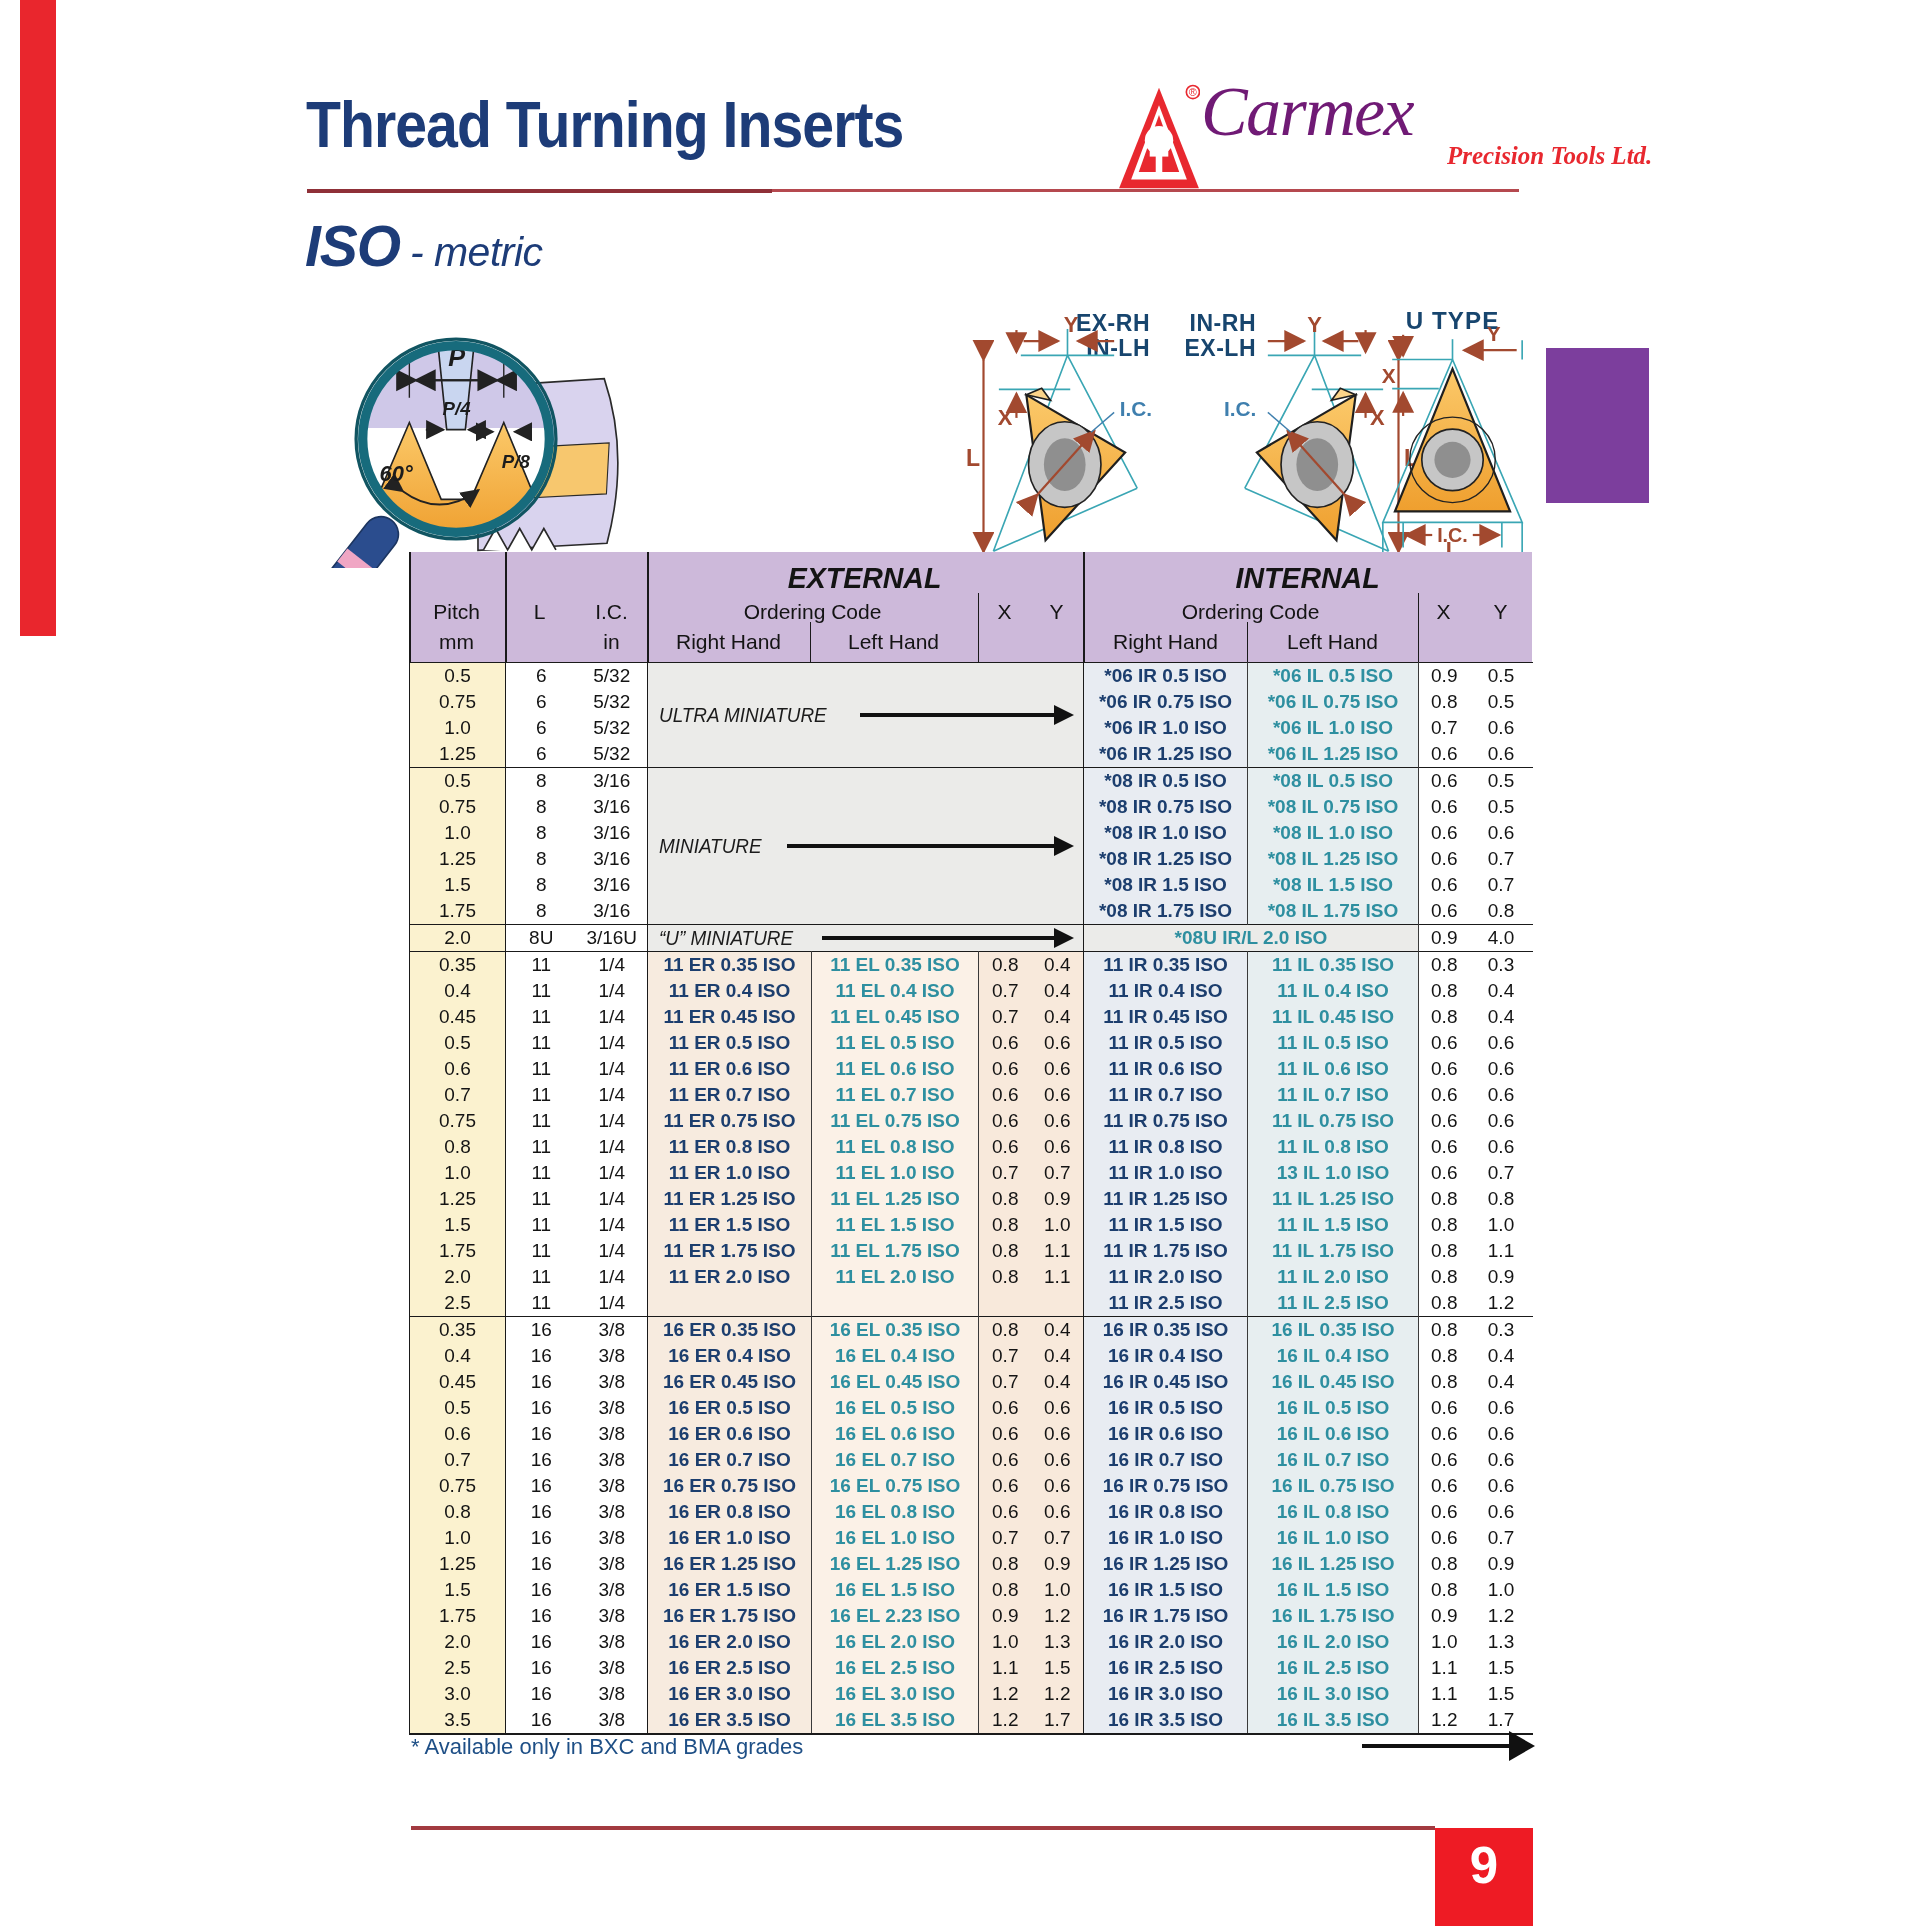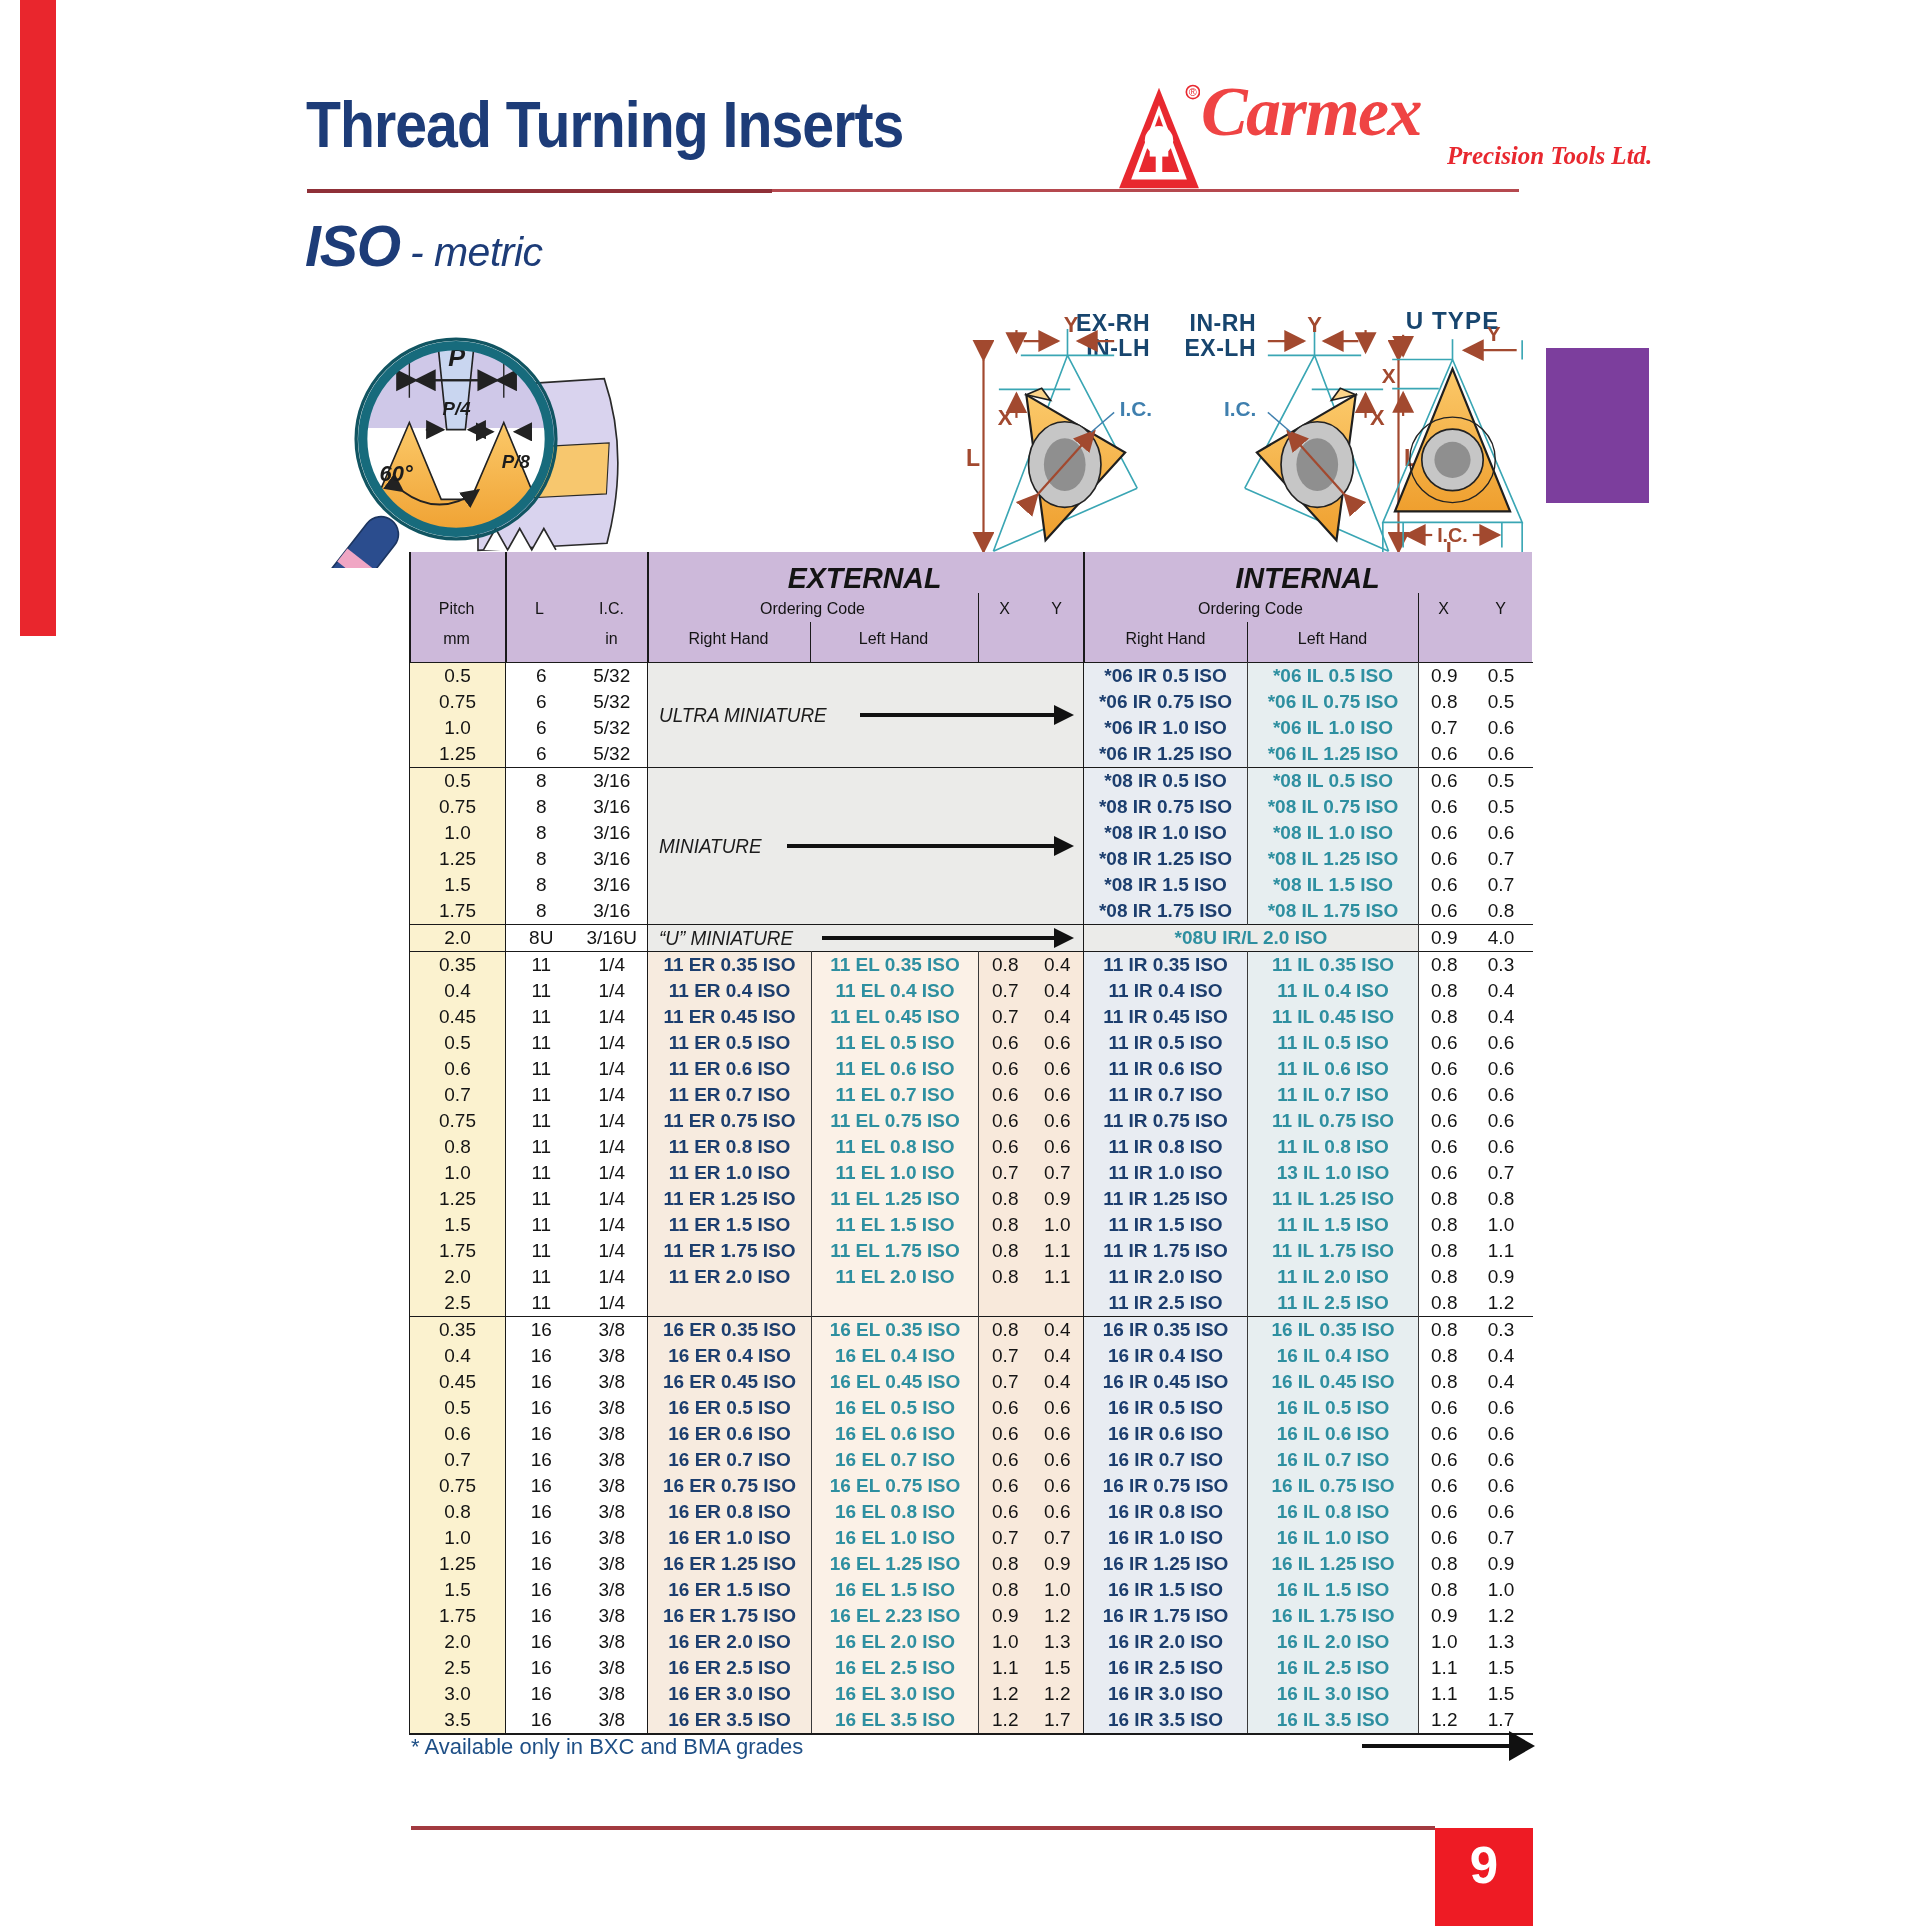--- a/index.html
+++ b/index.html
@@ -10,21 +10,21 @@
   #left-red-bar{position:absolute;left:20px;top:0;width:36px;height:636px;background:#e9262d;}
   #page-title{position:absolute;left:306px;top:87px;font-size:65px;font-weight:bold;
               color:#1d3c78;letter-spacing:-1.1px;transform:scaleX(.88);transform-origin:left;white-space:nowrap;}
   #title-rule{position:absolute;left:307px;top:189px;width:1212px;height:3.3px;background:#b5494f;}
   #title-rule-dark{position:absolute;left:307px;top:189px;width:465px;height:4.4px;background:#8f3038;}
 
   
   #logo{position:absolute;left:1118px;top:77px;height:121px;}
   #logo-mark{position:absolute;left:0;top:5.5px;}
   #brand-word{position:absolute;left:83px;top:-5.5px;font-family:"Liberation Serif", serif;
-              font-style:italic;font-weight:bold;font-size:70px;color:#ef4444;letter-spacing:-1.6px;}
+              font-style:italic;font-weight:normal;font-size:70px;color:#701a75;letter-spacing:-1.6px;}
   #brand-tagline{position:absolute;left:329px;top:65px;font-family:"Liberation Serif", serif;
                  font-style:italic;font-weight:bold;font-size:25px;color:#e8282f;white-space:nowrap;}
 
   
   #section-heading{position:absolute;left:305px;top:213px;display:flex;align-items:baseline;gap:10px;color:#1d3c78;}
   #section-name{font-size:57px;font-weight:bold;font-style:italic;letter-spacing:-1.1px;}
   #section-qualifier{font-size:41px;font-style:italic;letter-spacing:-0.5px;}
 
   
   .insert-title{position:absolute;font-size:23px;font-weight:bold;color:#17456e;line-height:1.08;
@@ -32,21 +32,21 @@
   svg text{font-family:"Liberation Sans", sans-serif;}
   .dim-label{fill:#a2492f;font-weight:bold;}
   .ic-label{fill:#3f7fae;font-weight:bold;}
 
   #purple-block{position:absolute;left:1546px;top:348px;width:103px;height:155px;background:#7c3e9d;}
 
   
   #iso-table-wrap{position:absolute;left:409px;top:552px;width:1123px;}
   #iso-table-header{position:relative;width:1123px;height:110px;background:#cdb9da;}
   .hline{position:absolute;background:#1a1a1a;}
-  .hd{position:absolute;text-align:center;font-size:16px;color:#141414;}
+  .hd{position:absolute;text-align:center;font-size:21px;color:#141414;}
   .hd-big{font-size:30px;font-weight:bold;font-style:italic;transform:scaleX(.95);}
 
   #iso-table{border-collapse:collapse;table-layout:fixed;width:1123px;font-size:19px;}
   #iso-table td{height:26px;padding:0 3.3px;text-align:center;vertical-align:middle;
                 overflow:hidden;white-space:nowrap;}
   tr.u-row td{height:35px;}
   tr.group-start td{border-top:1.6px solid #1a1a1a;}
   #iso-table tr:last-child td{border-bottom:2.2px solid #1a1a1a;}
 
   td.c-pitch{background:#fbf2cf;border-left:1.6px solid #1a1a1a;border-right:1.6px solid #1a1a1a;}

